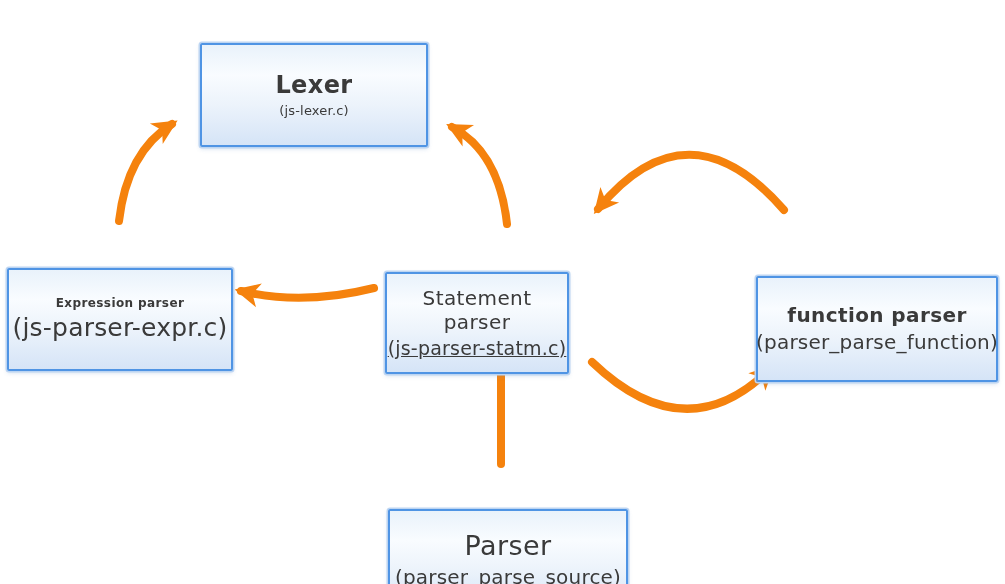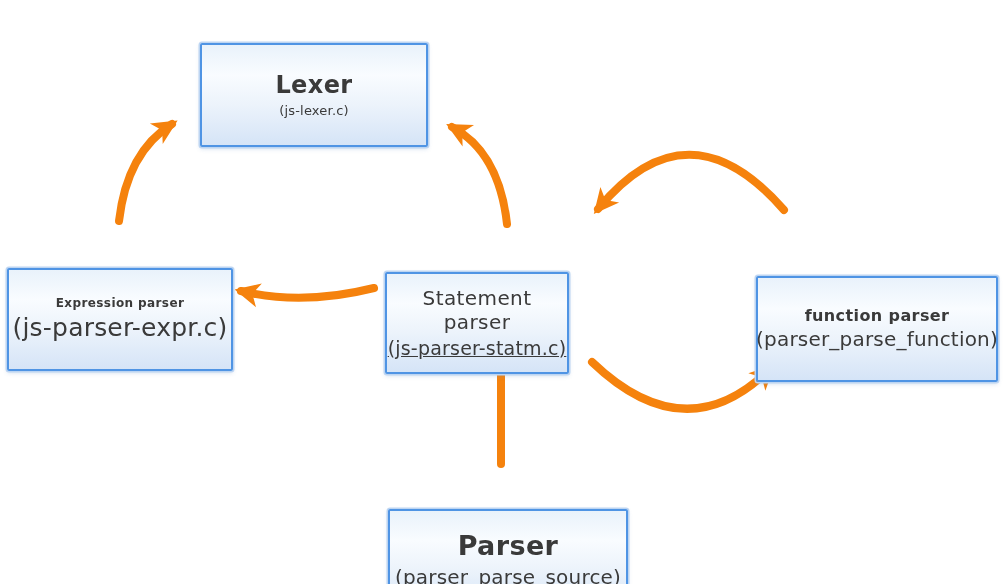--- a/index.html
+++ b/index.html
@@ -66,23 +66,23 @@
   .node--statement   { left: 385px; top: 236px; width: 184px; height: 102px; }
   .node--function    { left: 756px; top: 240px; width: 242px; height: 106px; }
   .node--parser      { left: 388px; top: 473px; width: 240px; height: 102px; }
 
   .node--lexer      .node-title { font-size: 24px; font-weight: bold; }
   .node--lexer      .node-subtitle { font-size: 13px; }
   .node--expression .node-title { font-size: 12px; font-weight: 700; max-width: 150px; }
   .node--expression .node-subtitle { font-size: 25px; }
   .node--statement  .node-title { font-size: 20px; font-weight: 500; max-width: 140px; }
   .node--statement  .node-subtitle { font-size: 19px; text-decoration: underline; }
-  .node--function   .node-title { font-size: 16px; font-weight: bold; text-align: center; }
+  .node--function   .node-title { font-size: 20px; font-weight: bold; text-align: center; }
   .node--function   .node-subtitle { font-size: 20px; text-align: right; }
-  .node--parser     .node-title { font-size: 27px; font-weight: bold; }
+  .node--parser     .node-title { font-size: 27px; font-weight: normal; }
   .node--parser     .node-subtitle { font-size: 20px; }
 </style>
 </head>
 <body>
 
 <div class="canvas">
 
   <svg class="arrows-layer" viewBox="0 0 1005 584" xmlns="http://www.w3.org/2000/svg">
     <defs>
       <marker id="ah" viewBox="0 0 10 10" refX="7.5" refY="5" markerWidth="3.3" markerHeight="3.3" orient="auto">

